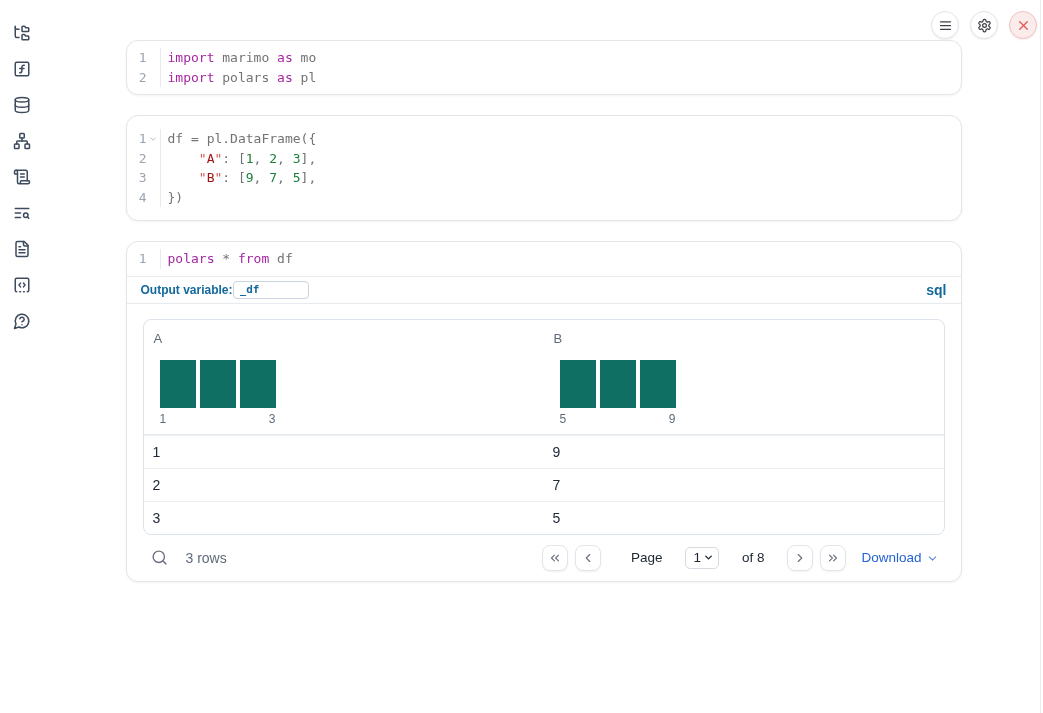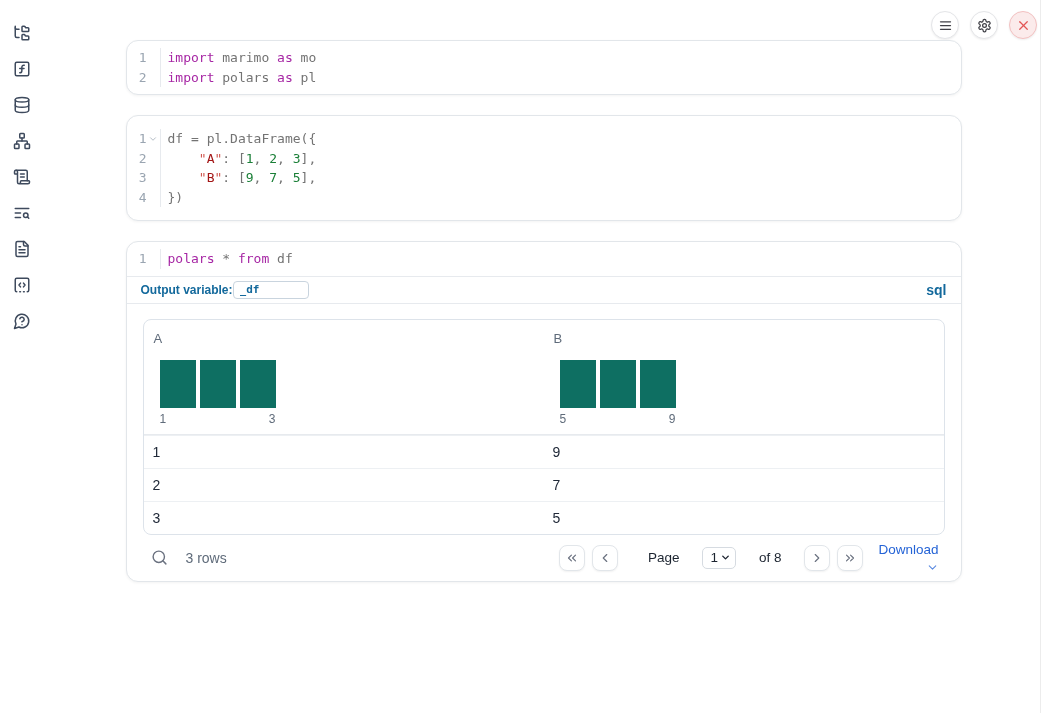--- a/index.html
+++ b/index.html
@@ -81,21 +81,21 @@
   .page-btn { width:26px; height:26px; border-radius:8px; background:#fff; border:1px solid #e2e6ea;
               box-shadow:0 1px 2px rgba(0,0,0,.06); color:#6b7280; display:flex; align-items:center;
               justify-content:center; cursor:pointer; margin-right:7px; }
   .page-btn svg { width:14px; height:14px; }
   .page-text { font-size:13.5px; color:#1c2430; margin:0 23px; }
   .page-select { display:flex; align-items:center; gap:2px; border:1px solid #d6dbe1; border-radius:5px;
                  height:22px; padding:0 4px 0 7px; font-size:13.5px; color:#1c2430; cursor:pointer; background:#fff; }
   .page-select svg { width:11px; height:11px; stroke-width:3; }
   .download-link { display:flex; align-items:flex-end; gap:4px; margin-left:8px; background:none; border:none;
                    color:#2463d6; font-size:13.5px; font-family:"Liberation Sans",sans-serif;
-                   font-weight:500; cursor:pointer;flex-direction:column; }
+                   font-weight:500; cursor:pointer; }
   .download-link svg { width:13px; height:13px; opacity:.75; }
 </style>
 </head>
 <body>
 
 <nav class="sidebar" id="sidebar">
     <button class="sidebar-btn">
       <svg viewBox="0 0 24 24" fill="none" stroke="currentColor" stroke-width="2" stroke-linecap="round" stroke-linejoin="round">
         <path d="M20 10a1 1 0 0 0 1-1V6a1 1 0 0 0-1-1h-2.5a1 1 0 0 1-.8-.4l-.9-1.2A1 1 0 0 0 15 3h-2a1 1 0 0 0-1 1v5a1 1 0 0 0 1 1Z"></path>
         <path d="M20 21a1 1 0 0 0 1-1v-3a1 1 0 0 0-1-1h-2.9a1 1 0 0 1-.88-.55l-.42-.85a1 1 0 0 0-.92-.6H13a1 1 0 0 0-1 1v5a1 1 0 0 0 1 1Z"></path>

